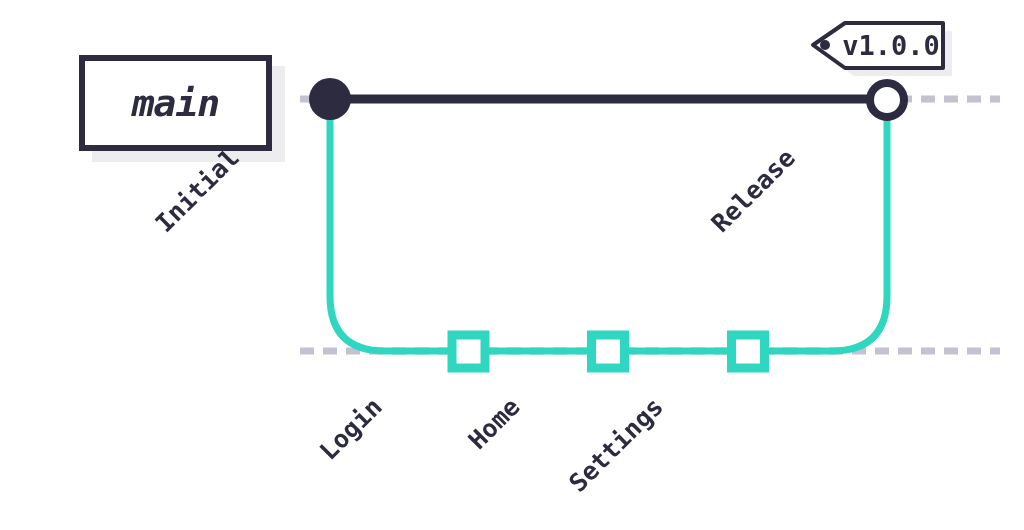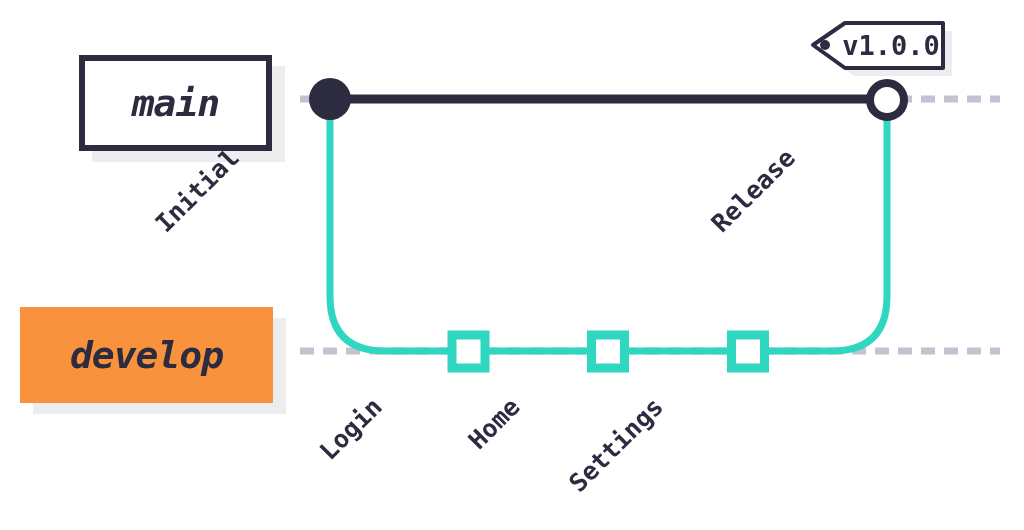--- a/index.html
+++ b/index.html
@@ -100,23 +100,20 @@
 
     <polygon class="tag-shadow" points="822,53 854,31 952,31 952,76 854,76"></polygon>
     <polygon class="tag-shape" points="813,45 845,23 943,23 943,68 845,68"></polygon>
     <circle class="tag-hole" cx="825" cy="45" r="5"></circle>
     <text class="tag-text" x="891" y="55">v1.0.0</text>
   </svg>
 
   <div class="branch-box main">
     <span>main</span>
   </div>
-  <div class="branch-box develop">
-    <span>develop</span>
-  </div>
 
   <div class="commit-label initial">Initial</div>
   <div class="commit-label login">Login</div>
   <div class="commit-label home">Home</div>
   <div class="commit-label settings">Settings</div>
   <div class="commit-label release">Release</div>
 
 </div>
 
 </body></html>

